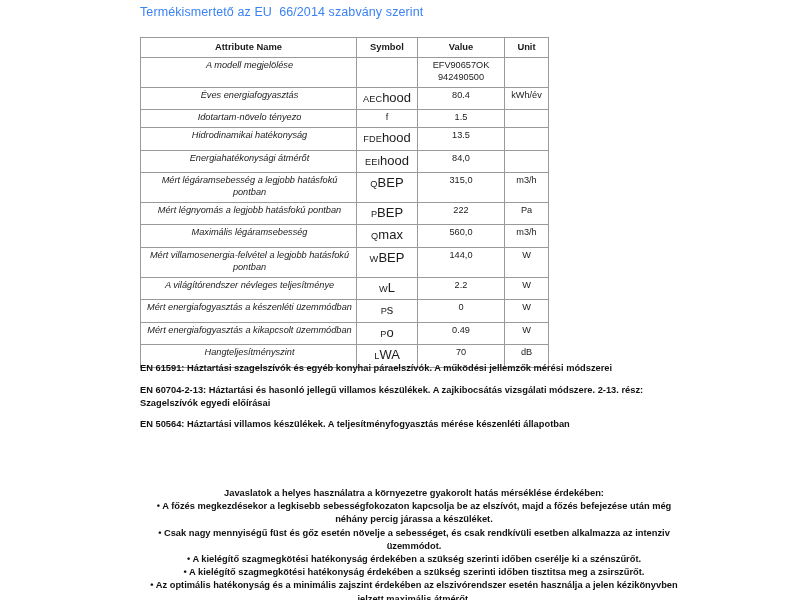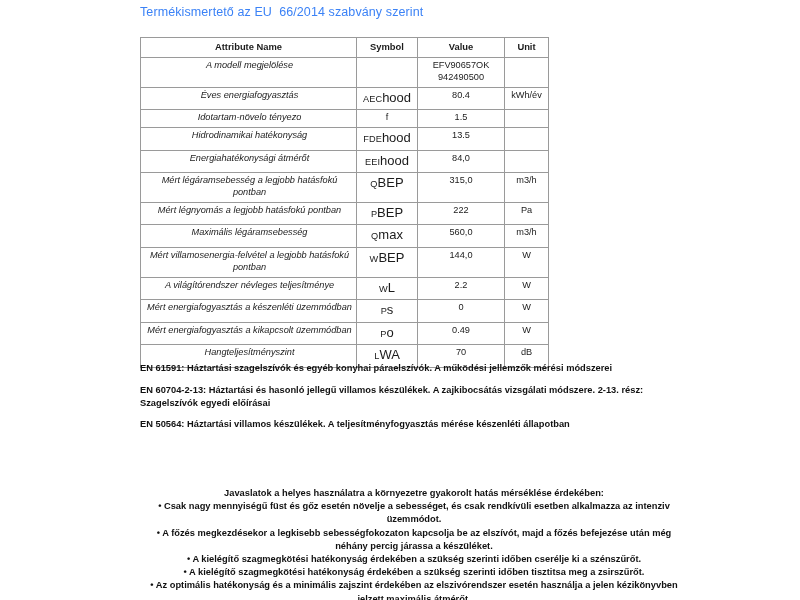--- a/index.html
+++ b/index.html
@@ -212,21 +212,21 @@
 
   <div class="standards">
       <p>EN 61591: Háztartási szagelszívók és egyéb konyhai páraelszívók. A működési jellemzők mérési módszerei</p>
       <p>EN 60704-2-13: Háztartási és hasonló jellegű villamos készülékek. A zajkibocsátás vizsgálati módszere. 2-13. rész: Szagelszívók egyedi előírásai</p>
       <p>EN 50564: Háztartási villamos készülékek. A teljesítményfogyasztás mérése készenléti állapotban</p>
     </div>
 
   <div class="recommendations">
     <p>Javaslatok a helyes használatra a környezetre gyakorolt hatás mérséklése érdekében:</p>
     <div>
+        <p>• A főzés megkezdésekor a legkisebb sebességfokozaton kapcsolja be az elszívót, majd a főzés befejezése után még néhány percig járassa a készüléket.</p>
         <p>• Csak nagy mennyiségű füst és gőz esetén növelje a sebességet, és csak rendkívüli esetben alkalmazza az intenziv üzemmódot.</p>
-        <p>• A főzés megkezdésekor a legkisebb sebességfokozaton kapcsolja be az elszívót, majd a főzés befejezése után még néhány percig járassa a készüléket.</p>
         <p>• A kielégítő szagmegkötési hatékonyság érdekében a szükség szerinti időben cserélje ki a szénszűrőt.</p>
         <p>• A kielégítő szagmegkötési hatékonyság érdekében a szükség szerinti időben tisztitsa meg a zsirszűrőt.</p>
         <p>• Az optimális hatékonyság és a minimális zajszint érdekében az elszivórendszer esetén használja a jelen kézikönyvben jelzett maximális átmérőt.</p>
       </div>
   </div>
 
 </div>
 
 </body></html>

